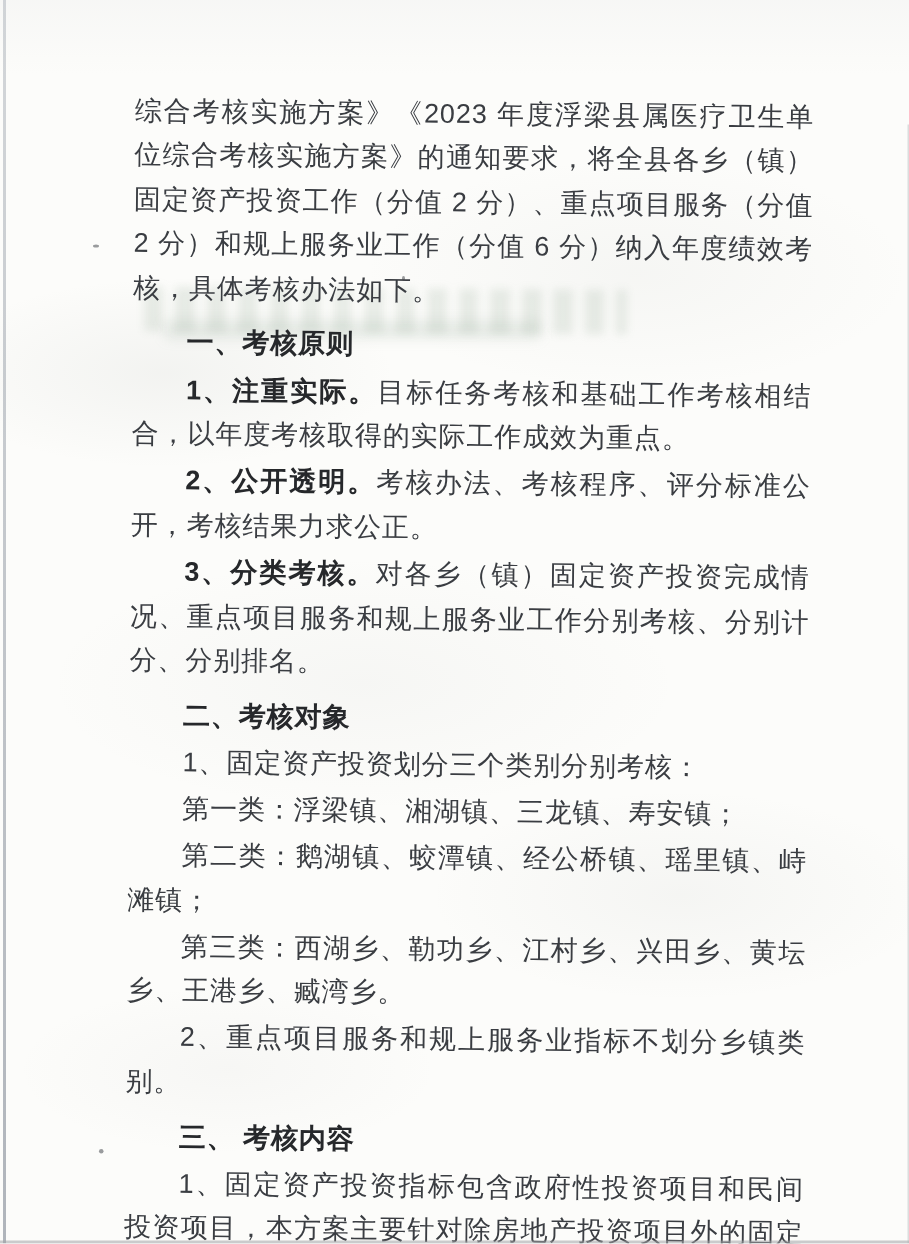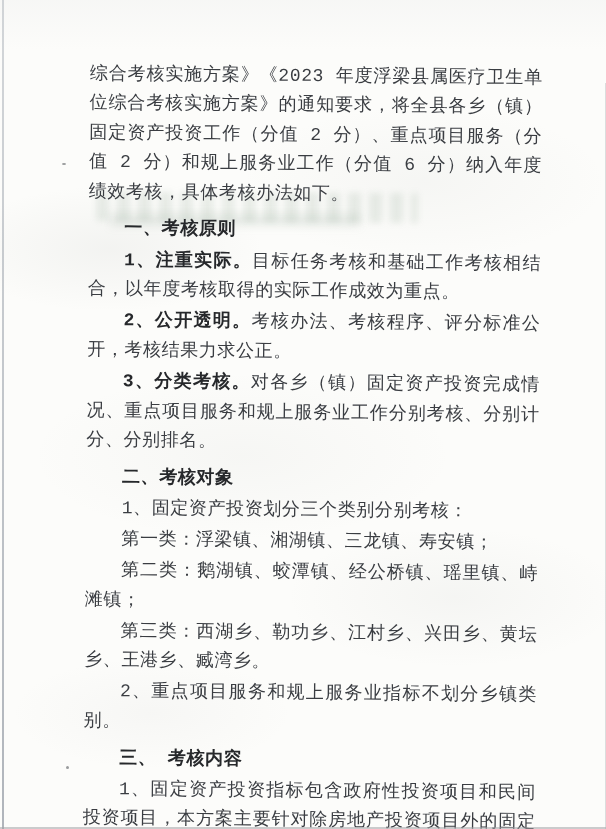--- a/index.html
+++ b/index.html
@@ -6,21 +6,21 @@
     margin: 0; padding: 0;
     width: 606px; height: 829px;
     overflow: hidden;
     background: #e8e8e8;
   }
   .scan {
     position: relative;
     width: 606px; height: 829px;
     background: var(--page-bg, #fcfcfa);
     overflow: hidden;
-    font-family: Liberation Mono, monospace;
+    font-family: Liberation Sans, sans-serif;
   }
   
   .scan::before {
     content: "";
     position: absolute; inset: 0;
     pointer-events: none;
     background:
       radial-gradient(220px 90px at 18% 30%, rgba(160,165,160,0.10), transparent 70%),
       radial-gradient(260px 110px at 70% 22%, rgba(160,165,160,0.07), transparent 70%),
       radial-gradient(300px 120px at 40% 55%, rgba(150,155,150,0.06), transparent 70%),

